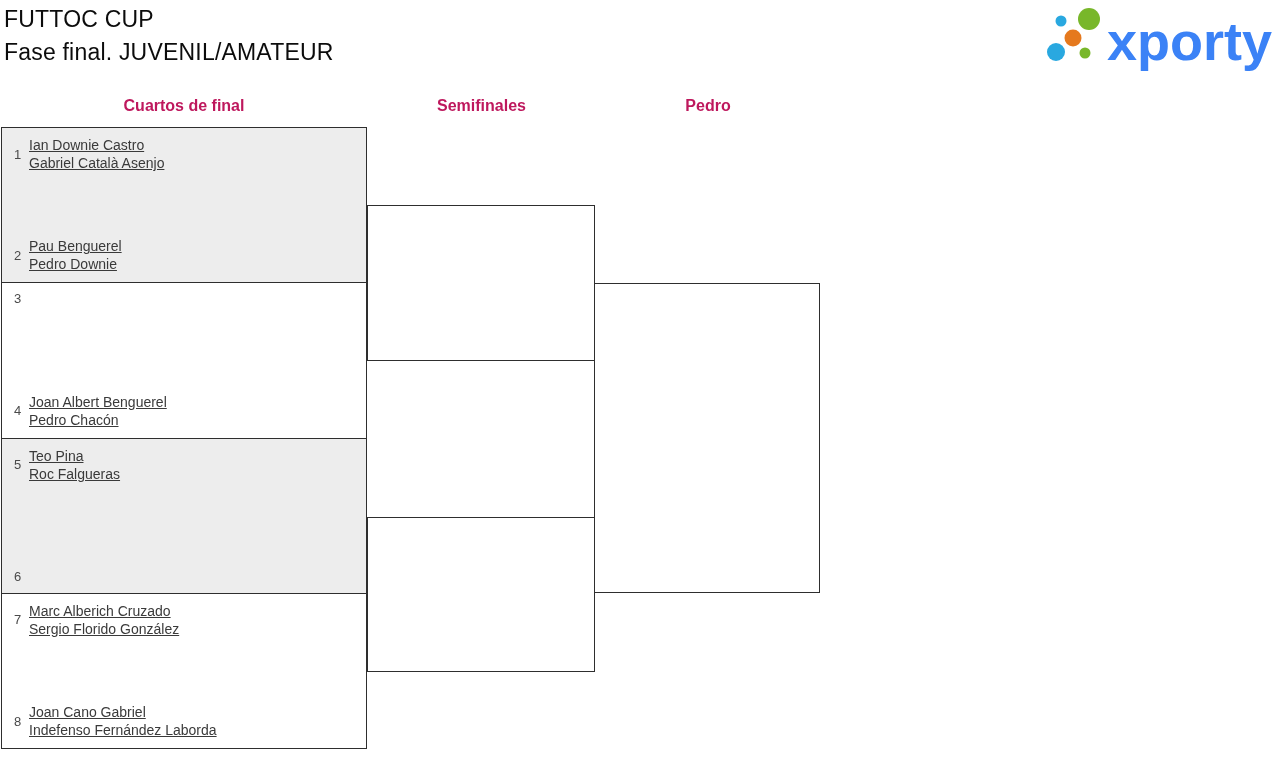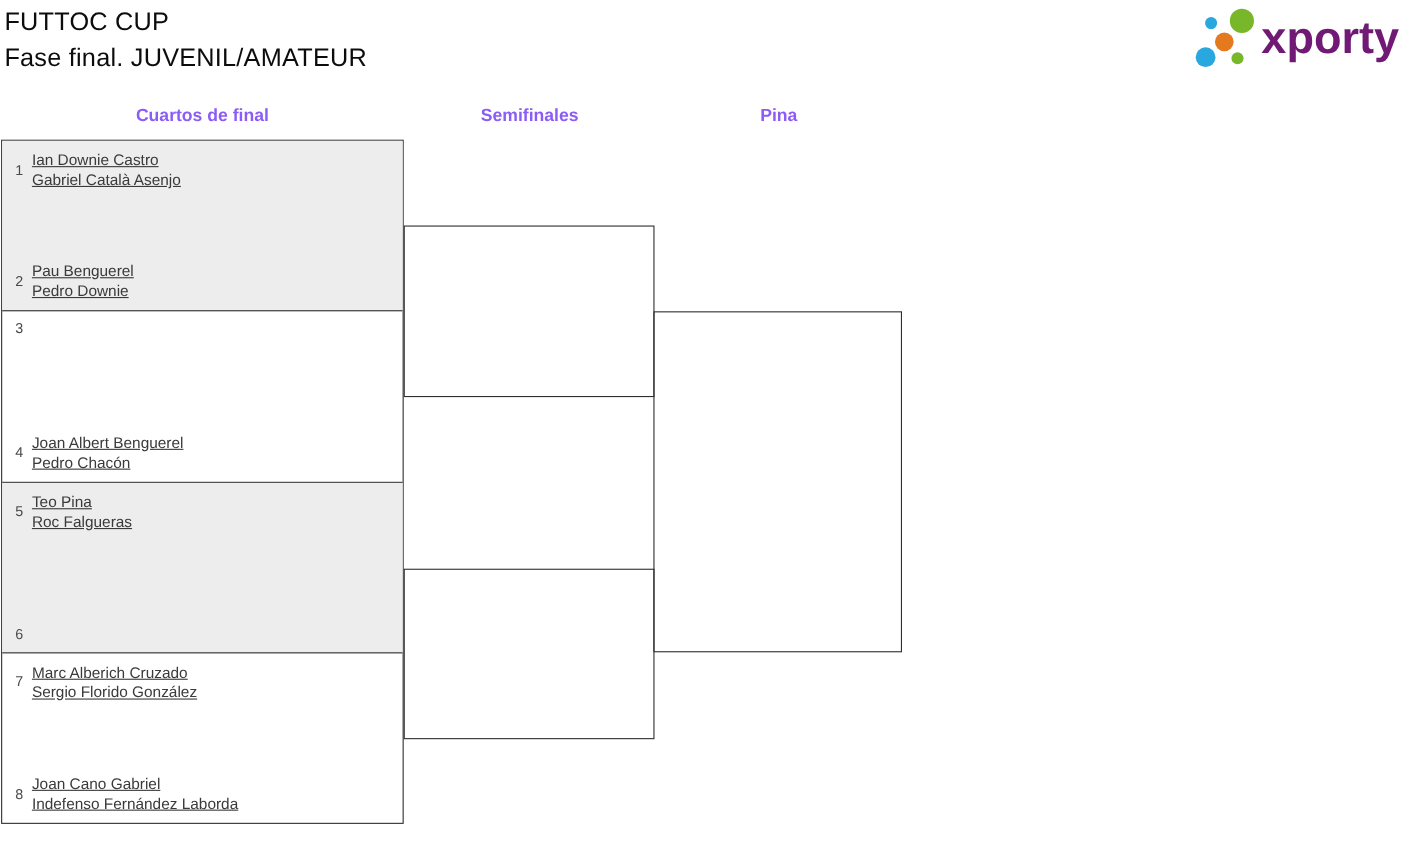--- a/index.html
+++ b/index.html
@@ -13,28 +13,28 @@
     position:absolute; left:4px; top:3px;
     font-size:23px; font-weight:400; color:#0c0c0c;
     line-height:33px; letter-spacing:0.2px; white-space:pre;
   }
   .logo {
     position:absolute; top:5px; right:8px;
     display:flex; align-items:flex-start; text-decoration:none;
   }
   .logo .dots { width:56px; height:60px; }
   .logo .brand {
-    color:#701a75; font-size:41px; font-weight:700;
+    color:#3b82f6; font-size:54px; font-weight:700;
     line-height:1; margin-left:7px; margin-top:9px; letter-spacing:0px;
   }
 
   
   .round-header {
     position:absolute; top:97px; text-align:center;
-    font-size:16px; font-weight:700; color:#8b5cf6;
+    font-size:16px; font-weight:700; color:#be185d;
   }
   .rh-qf { left:0px;   width:368px; }
   .rh-sf { left:368px; width:227px; }
   .rh-f  { left:595px; width:226px; }
 
   
   .qf-wrap {
     position:absolute; left:1px; top:127px; width:366px; height:622px;
     box-sizing:border-box; border:1.5px solid #2e2e2e;
     display:flex; flex-direction:column; background:#ffffff;
@@ -74,21 +74,21 @@
     <circle cx="45" cy="14" r="11" fill="#78b72a"></circle>
     <circle cx="29" cy="33" r="8.5" fill="#e5791e"></circle>
     <circle cx="12" cy="47" r="9" fill="#29a8e0"></circle>
     <circle cx="41" cy="48" r="5.5" fill="#78b72a"></circle>
   </svg>
   <span class="brand">xporty</span>
 </div>
 
 <div class="round-header rh-qf">Cuartos de final</div>
 <div class="round-header rh-sf">Semifinales</div>
-<div class="round-header rh-f">Pina</div>
+<div class="round-header rh-f">Pedro</div>
 
 <div class="qf-wrap">
 
   <div class="qf-match alt">
     <div class="team top">
       <span class="seed">1</span>
       <span class="players">
         <span>Ian Downie Castro</span><br>
         <span>Gabriel Català Asenjo</span>
       </span>

